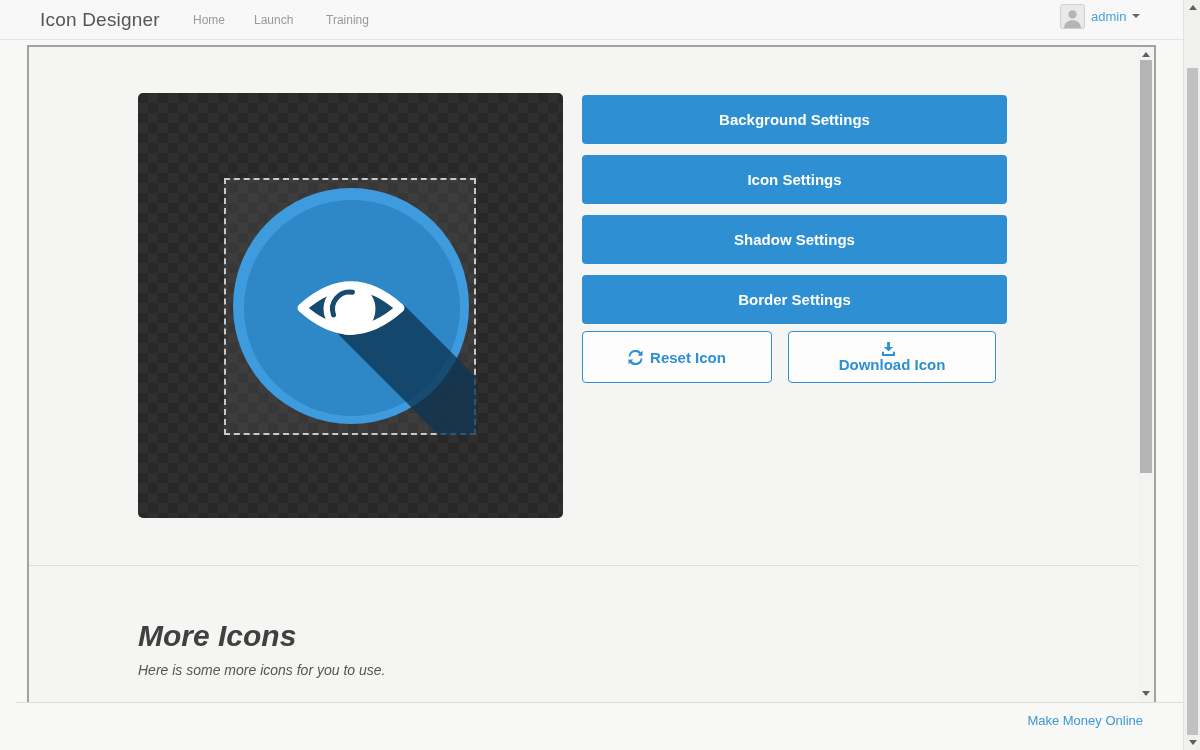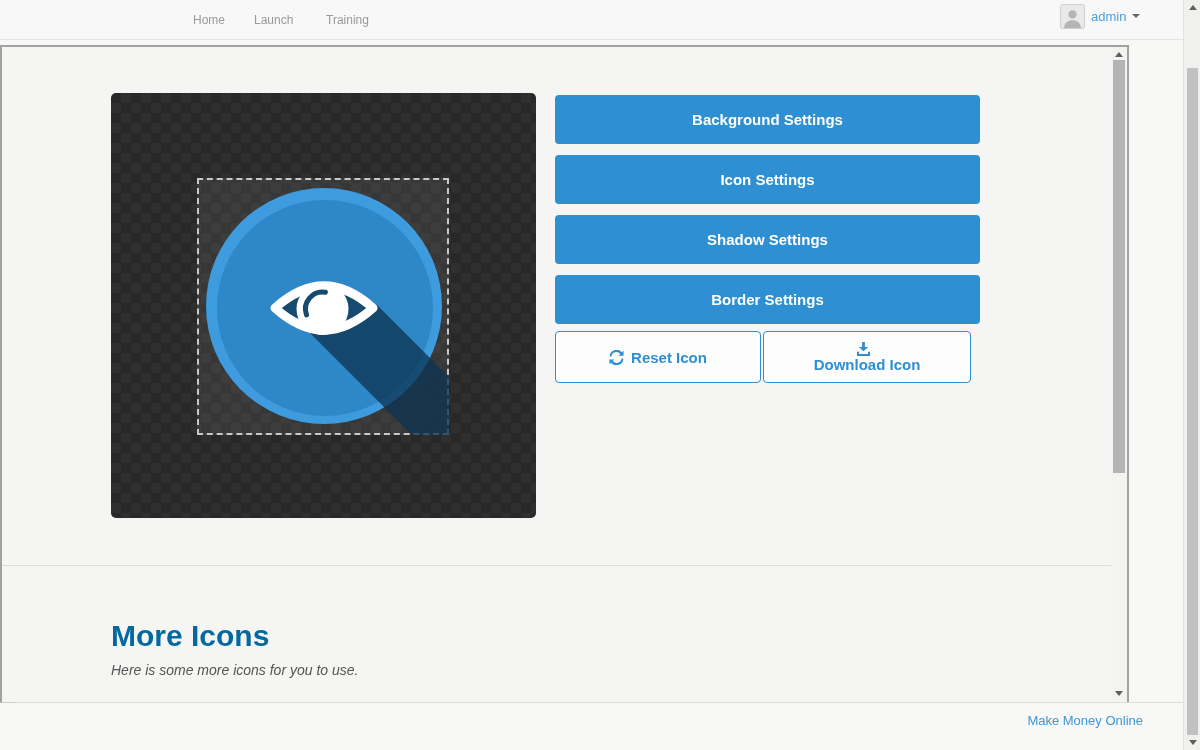--- a/index.html
+++ b/index.html
@@ -17,21 +17,21 @@
   .nav-home { left:193px; } .nav-launch { left:254px; } .nav-training { left:326px; }
   .user-box { position:absolute; left:1060px; top:0; height:32px; display:flex;
     align-items:center; cursor:pointer; }
   .avatar { width:25px; height:25px; background:#e9e9e9; border:1px solid #cfcfcf;
     border-radius:3px; margin-right:6px; display:flex; align-items:flex-end; justify-content:center; overflow:hidden; }
   .user-name { font-size:13px; color:#4aa0db; }
   .caret { width:0; height:0; border-left:4px solid transparent; border-right:4px solid transparent;
     border-top:4px solid #666; margin-left:6px; }
 
   
-  .frame { position:absolute; left:0; top:45px; width:1129px; height:658px;
+  .frame { position:absolute; left:27px; top:45px; width:1129px; height:658px;
     background:#f5f5f3; border:2px solid #a2a2a2; border-bottom:1px solid #cfcfcd; }
 
   
   .canvas { position:absolute; left:109px; top:46px; width:425px; height:425px;
     border-radius:5px; background-color:#282828;
     background-image:
       linear-gradient(45deg,#2f2f2f 25%,transparent 25%,transparent 75%,#2f2f2f 75%),
       linear-gradient(45deg,#2f2f2f 25%,transparent 25%,transparent 75%,#2f2f2f 75%);
     background-position:0 0,10px 10px; background-size:20px 20px; }
   .selection { position:absolute; left:86px; top:85px; width:252px; height:257px;
@@ -42,28 +42,28 @@
   .btn-col { position:absolute; left:553px; top:48px; width:425px; }
   .btn-solid { display:flex; align-items:center; justify-content:center;
     width:425px; height:49px; margin-bottom:11px; background:#2e8fd2; border:none;
     border-radius:4px; color:#fff; font-weight:bold; font-size:15px;
     font-family:"Liberation Sans",sans-serif; cursor:pointer; }
   .btn-row { display:flex; margin-top:-4px; }
   .btn-outline { display:flex; align-items:center; justify-content:center;
     height:52px; background:#fdfdfd; border:1px solid #2e8fd2; border-radius:4px;
     color:#2e8fd2; font-weight:bold; font-size:15px;
     font-family:"Liberation Sans",sans-serif; cursor:pointer; }
-  .btn-reset { width:206px; margin-right:2px;align-items:center; }
+  .btn-reset { width:190px; margin-right:16px;align-items:center; }
   .btn-download { width:208px;flex-direction:column; }
   .btn-outline svg { margin-right:7px; }
 
   
   .divider { position:absolute; left:0; top:518px; width:1123px; height:1px; background:#dcdcda; }
   .more-title { position:absolute; left:109px; top:572px; font-size:30px;
-    font-weight:bold; color:#0369a1; }
+    font-weight:bold; color:#404040;font-style:italic; }
   .more-sub { position:absolute; left:109px; top:615px; font-size:14px; color:#555;font-style:italic; }
 
   
   .sb-inner { position:absolute; right:0; top:0; width:16px; height:100%; background:#f3f3f1; }
   .sb-inner .thumb { position:absolute; left:2px; top:13px; width:12px; height:413px; background:#b4b4b4; }
   .tri-up { position:absolute; left:4px; width:0; height:0;
     border-left:4px solid transparent; border-right:4px solid transparent;
     border-bottom:5px solid #5f5f5f; }
   .tri-down { position:absolute; left:4px; width:0; height:0;
     border-left:4px solid transparent; border-right:4px solid transparent;
@@ -76,20 +76,21 @@
 
   
   .sb-outer { position:absolute; right:0; top:0; width:17px; height:750px;
     background:#f0f0ee; border-left:1px solid #e2e2e0; }
   .sb-outer .thumb { position:absolute; left:3px; top:68px; width:11px; height:667px; background:#c1c1c1; }
 </style>
 </head>
 <body>
 
 <div class="navbar">
+  <a class="brand" href="#">Icon Designer</a>
   <a class="navlink nav-home" href="#">Home</a>
   <a class="navlink nav-launch" href="#">Launch</a>
   <a class="navlink nav-training" href="#">Training</a>
 
   <div class="user-box">
     <span class="avatar">
       <svg width="21" height="21" viewBox="0 0 20 20">
         <circle cx="10" cy="7" r="4" fill="#b5b5b5"></circle>
         <path d="M2 20c0-5 4-7.5 8-7.5s8 2.5 8 7.5z" fill="#b5b5b5"></path>
       </svg>

